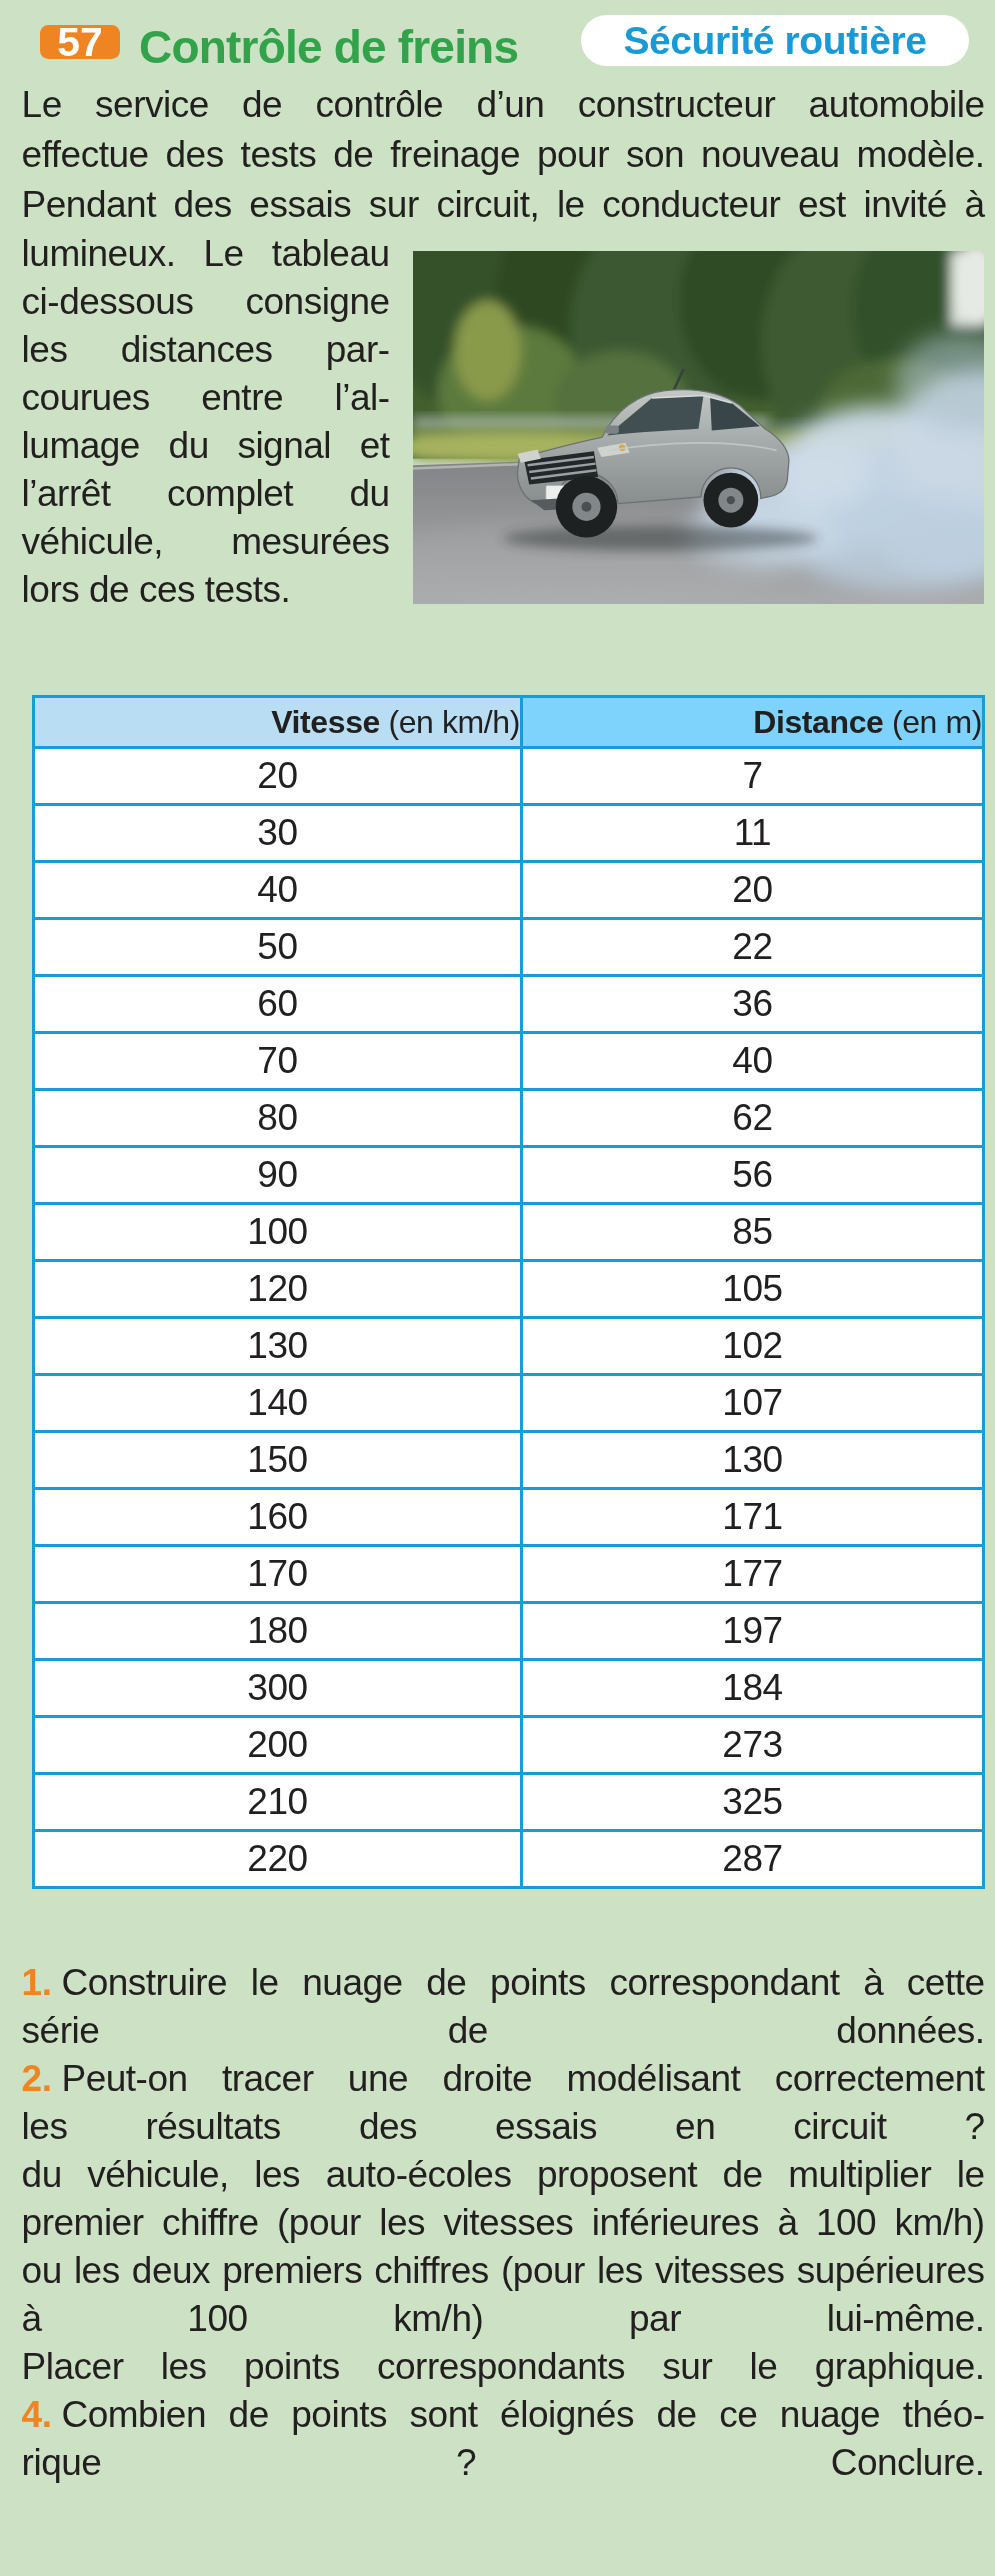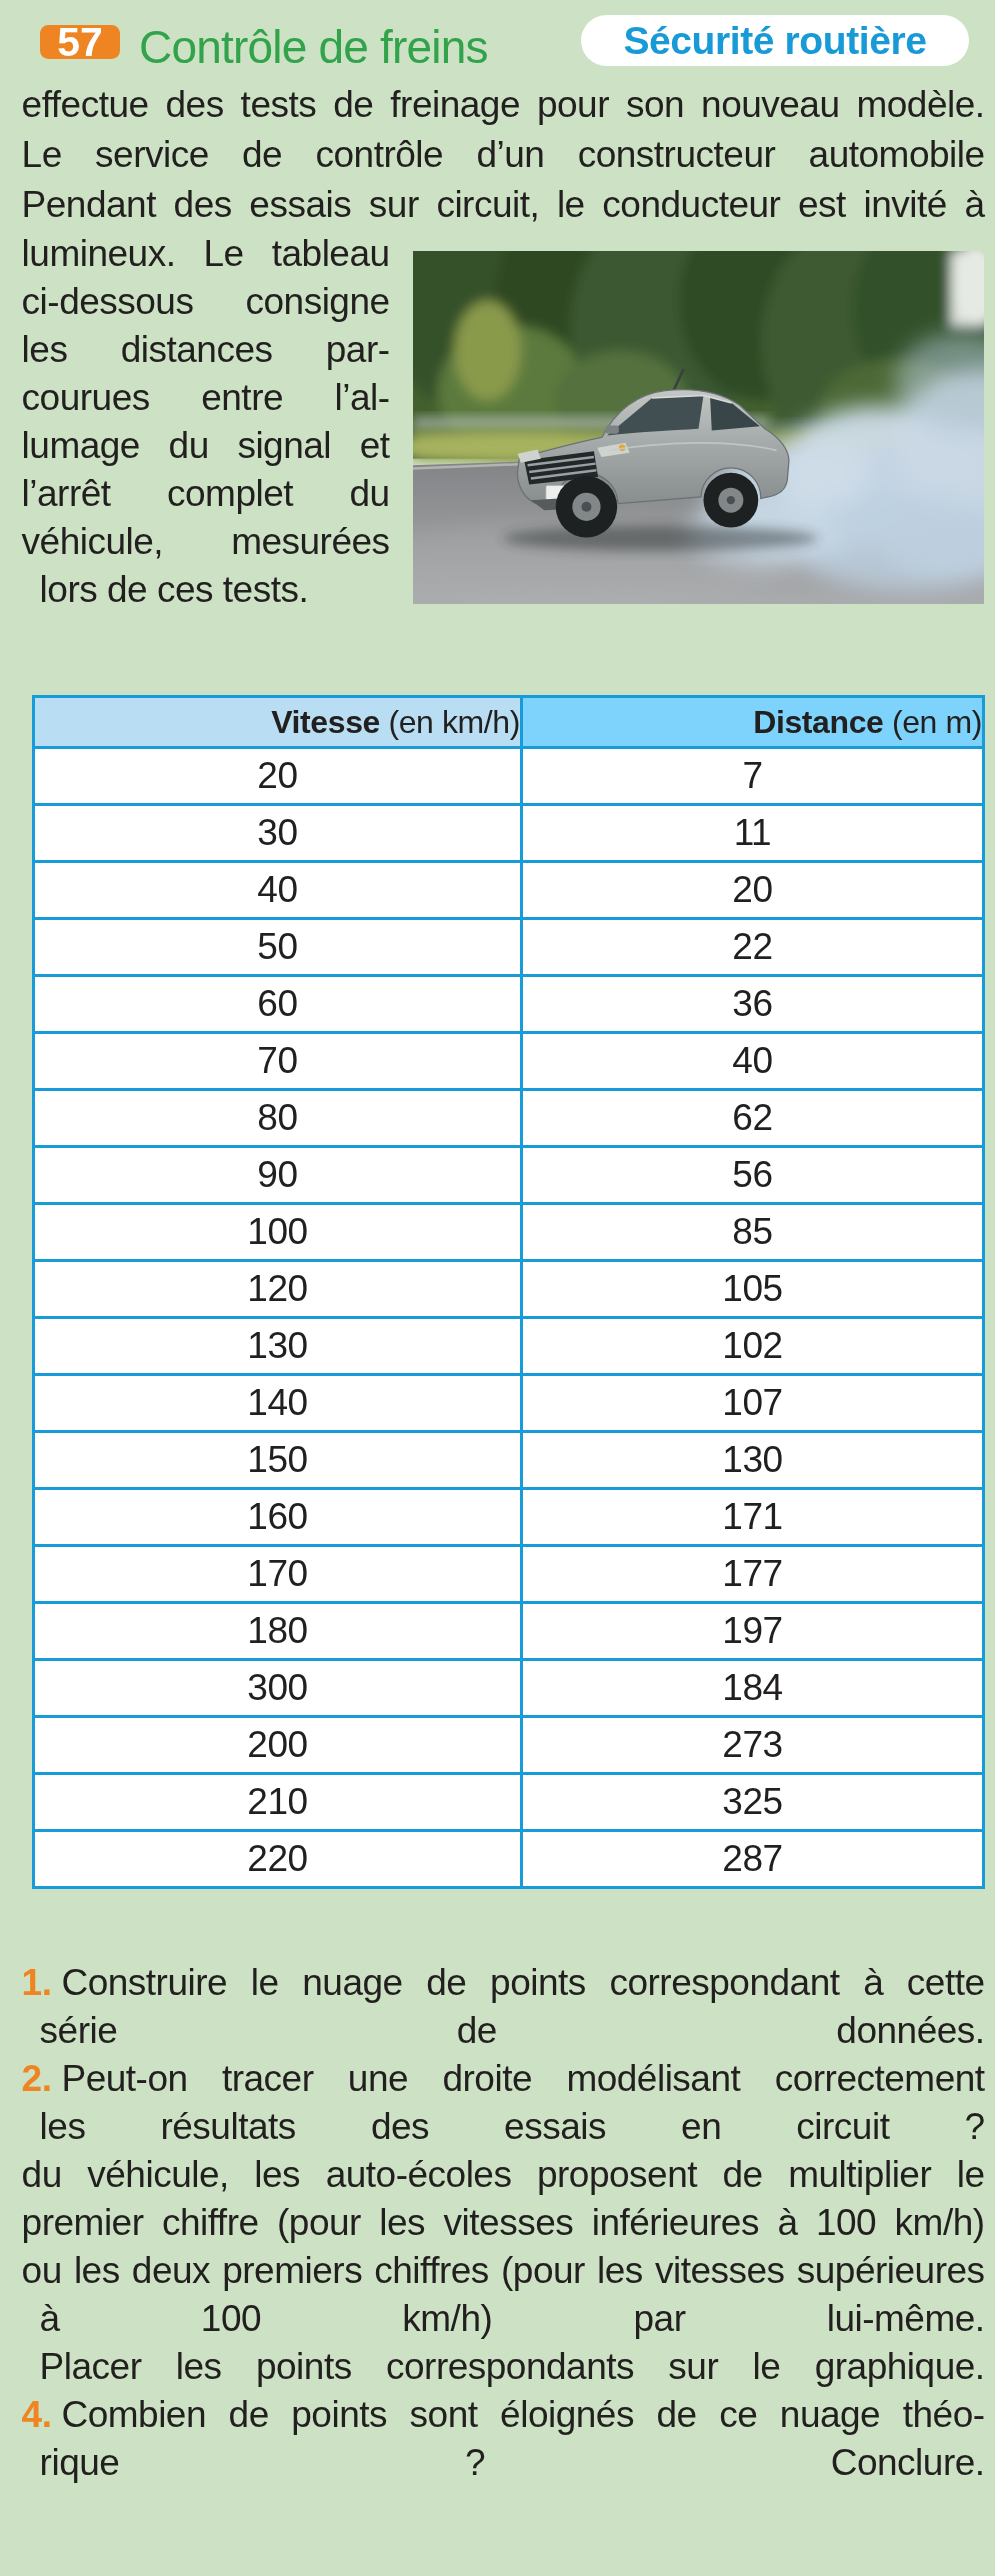--- a/index.html
+++ b/index.html
@@ -16,21 +16,21 @@
 
   
   .num-badge{
     position:absolute;left:40px;top:25px;width:80px;height:34px;
     border-radius:8.3px;
     display:flex;align-items:center;justify-content:center;
     color:#ffffff;font-weight:bold;font-size:41px;
   }
   .title{
     position:absolute;left:139px;top:16.6px;margin:0;
-    font-size:46px;font-weight:normal;letter-spacing:-0.8px;
+    font-size:46px;font-weight:bold;letter-spacing:-0.8px;
     line-height:60px;
   }
   .theme-pill{
     position:absolute;left:581px;top:15px;width:388px;height:51px;
     background:#ffffff;border-radius:31px;
     display:flex;align-items:center;justify-content:center;
   }
   .theme-pill span{
     font-size:39px;font-weight:bold;letter-spacing:-0.4px;
   }
@@ -41,21 +41,21 @@
     height:50px;line-height:50px;font-size:37px;letter-spacing:-0.5px;
     text-align:justify;text-align-last:justify;
     white-space:nowrap;
   }
   .narrow-wrap{width:368px;}
   .line-narrow{
     height:48px;line-height:48px;font-size:37px;letter-spacing:-0.5px;
     text-align:justify;text-align-last:justify;
     white-space:nowrap;
   }
-  .line-end{text-align-last:left;margin-left:18px;}
+  .line-end{text-align-last:left;}
 
   
   .photo{
     position:absolute;left:413px;top:251px;width:571px;height:353px;
     margin:0;overflow:hidden;
   }
   .photo svg{display:block;width:100%;height:100%;}
 
   
   .data-table{
@@ -92,22 +92,22 @@
   <header>
     <div class="num-badge" id="numBadge" style="background: rgb(238, 133, 34); color: rgb(255, 255, 255);">57</div>
     <h1 class="title" id="titleEl" style="color: rgb(50, 163, 74);">Contrôle de freins</h1>
     <div class="theme-pill" id="pillEl" style="background: rgb(255, 255, 255);">
       <span id="pillText" style="color: rgb(24, 154, 214);">Sécurité routière</span>
     </div>
   </header>
 
   <section class="intro">
     <div id="introFull">
+        <div class="line-full">Le service de contrôle d’un constructeur automobile</div>
         <div class="line-full">effectue des tests de freinage pour son nouveau modèle.</div>
-        <div class="line-full">Le service de contrôle d’un constructeur automobile</div>
         <div class="line-full">Pendant des essais sur circuit, le conducteur est invité à</div>
       </div>
     <div class="narrow-wrap" id="introNarrow">
         <div class="line-narrow">lumineux. Le tableau</div>
         <div class="line-narrow">ci-dessous consigne</div>
         <div class="line-narrow">les distances par-</div>
         <div class="line-narrow">courues entre l’al-</div>
         <div class="line-narrow">lumage du signal et</div>
         <div class="line-narrow">l’arrêt complet du</div>
         <div class="line-narrow">véhicule, mesurées</div>

